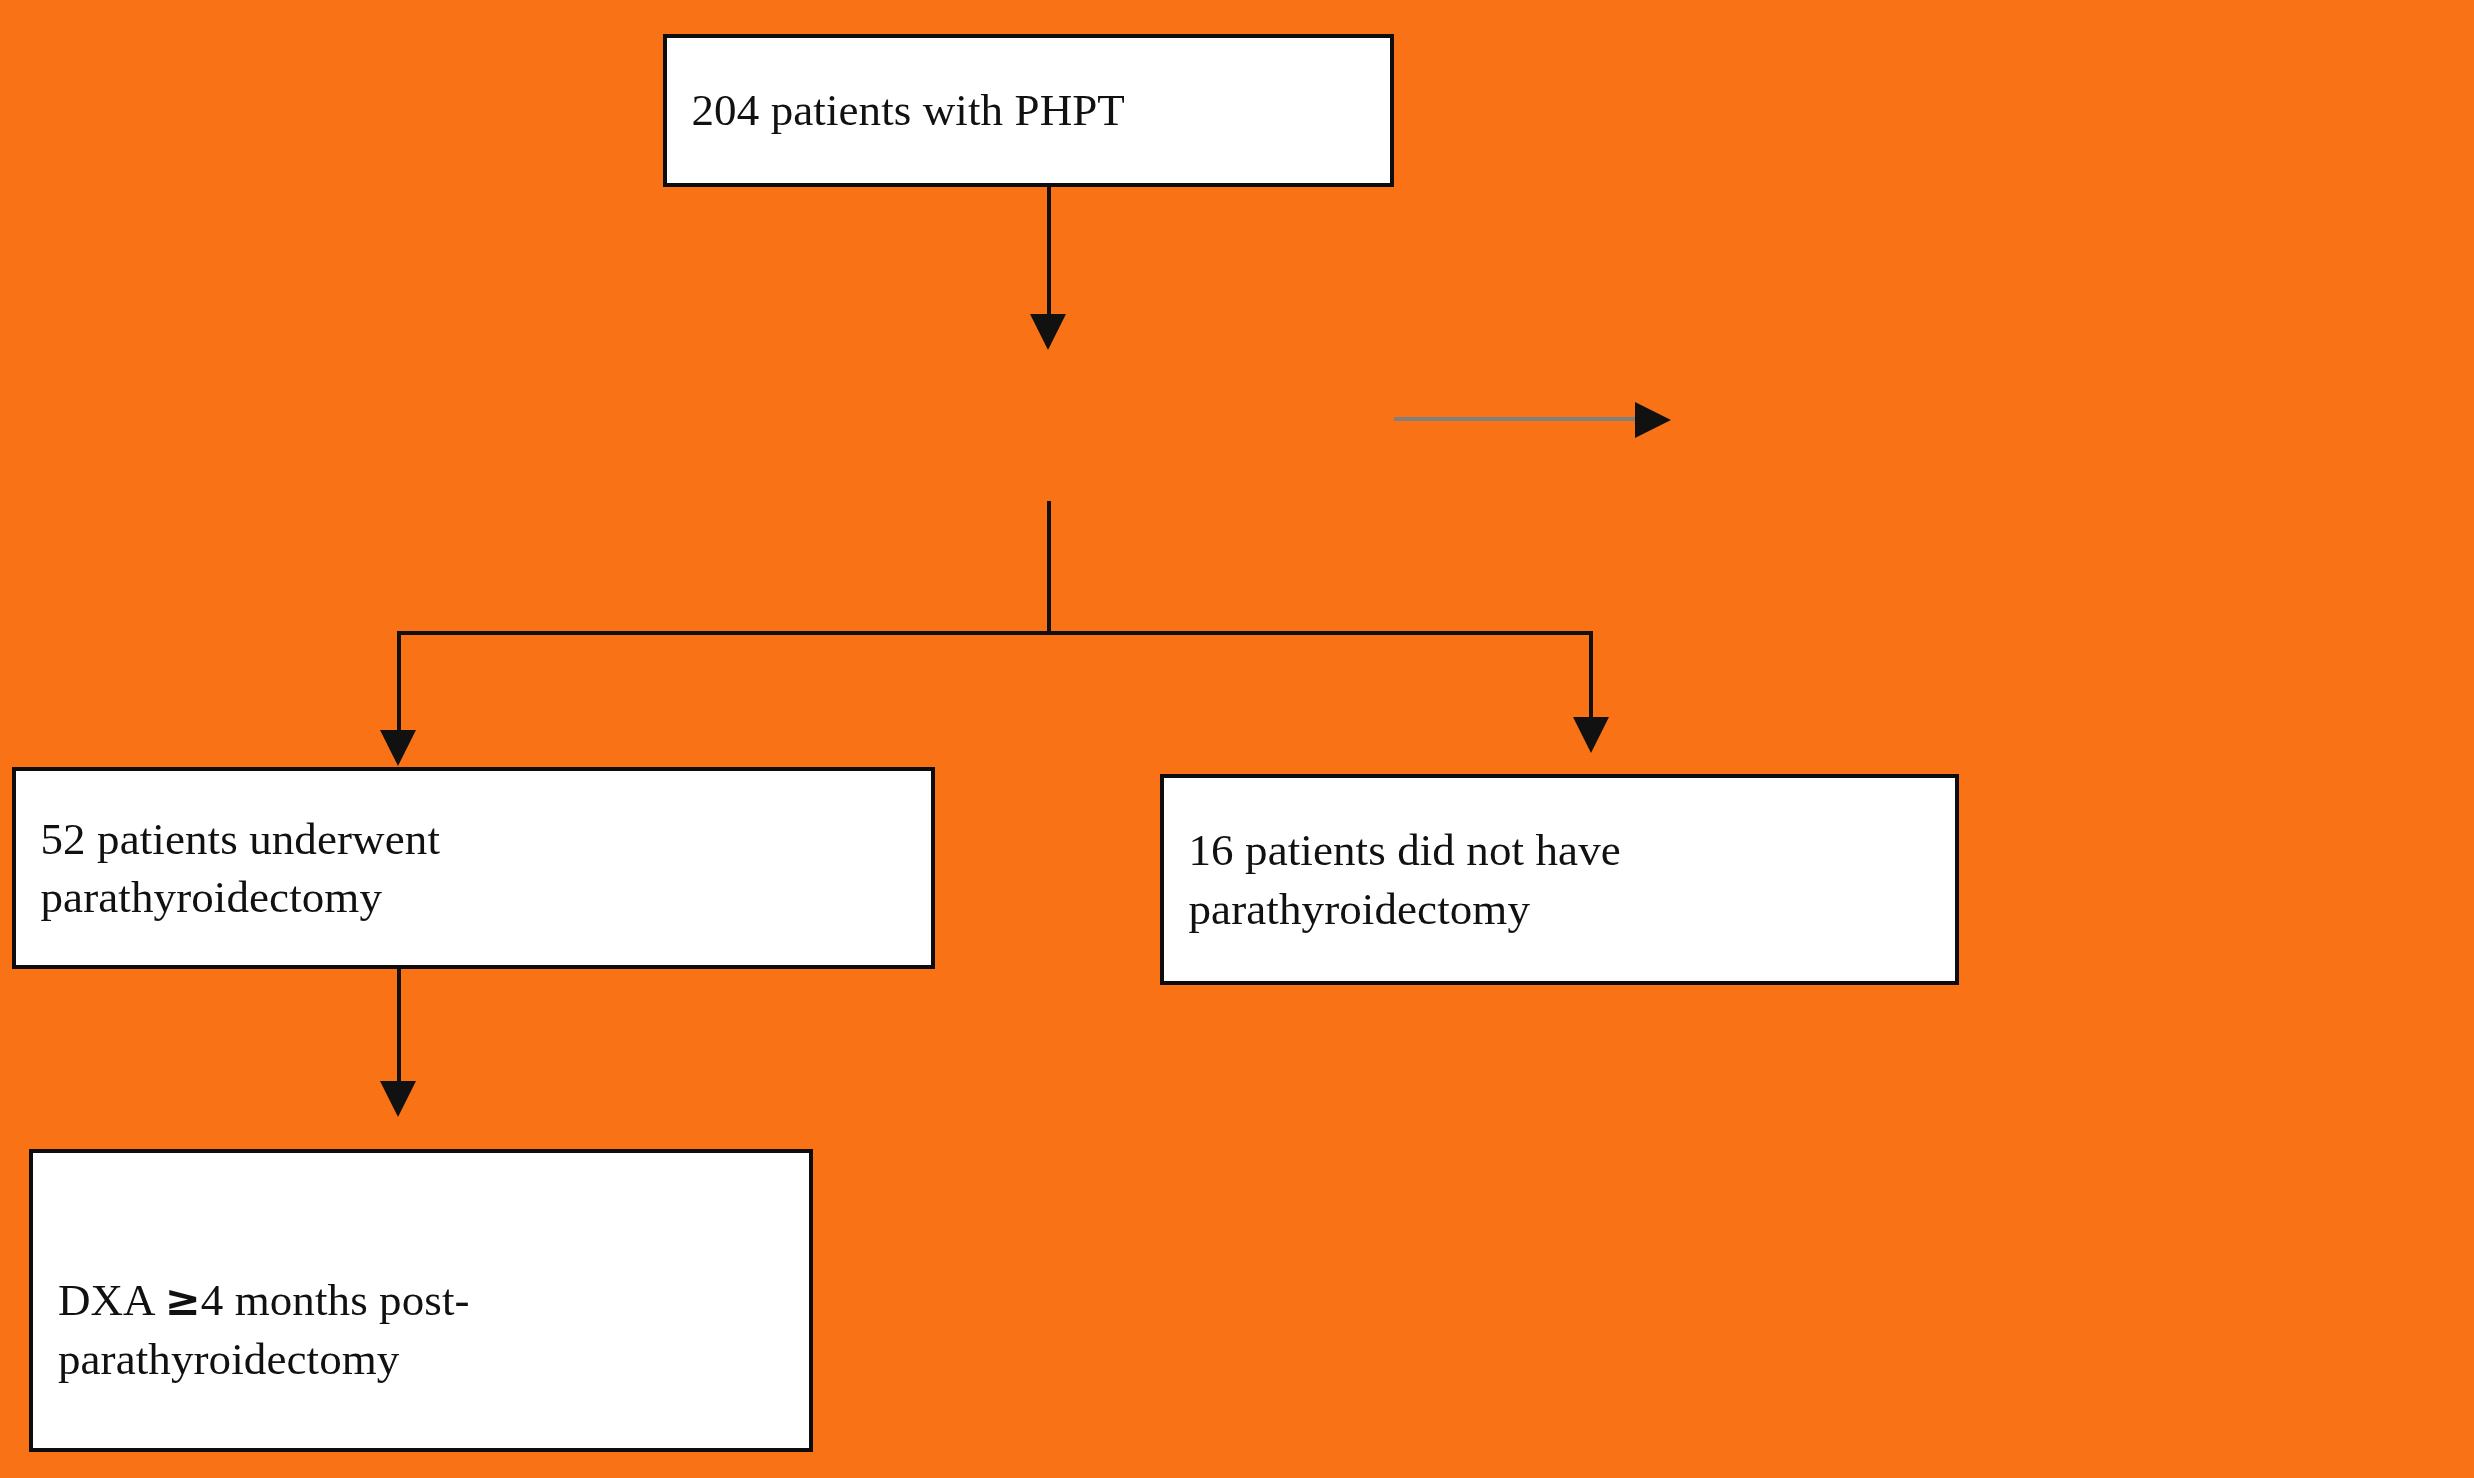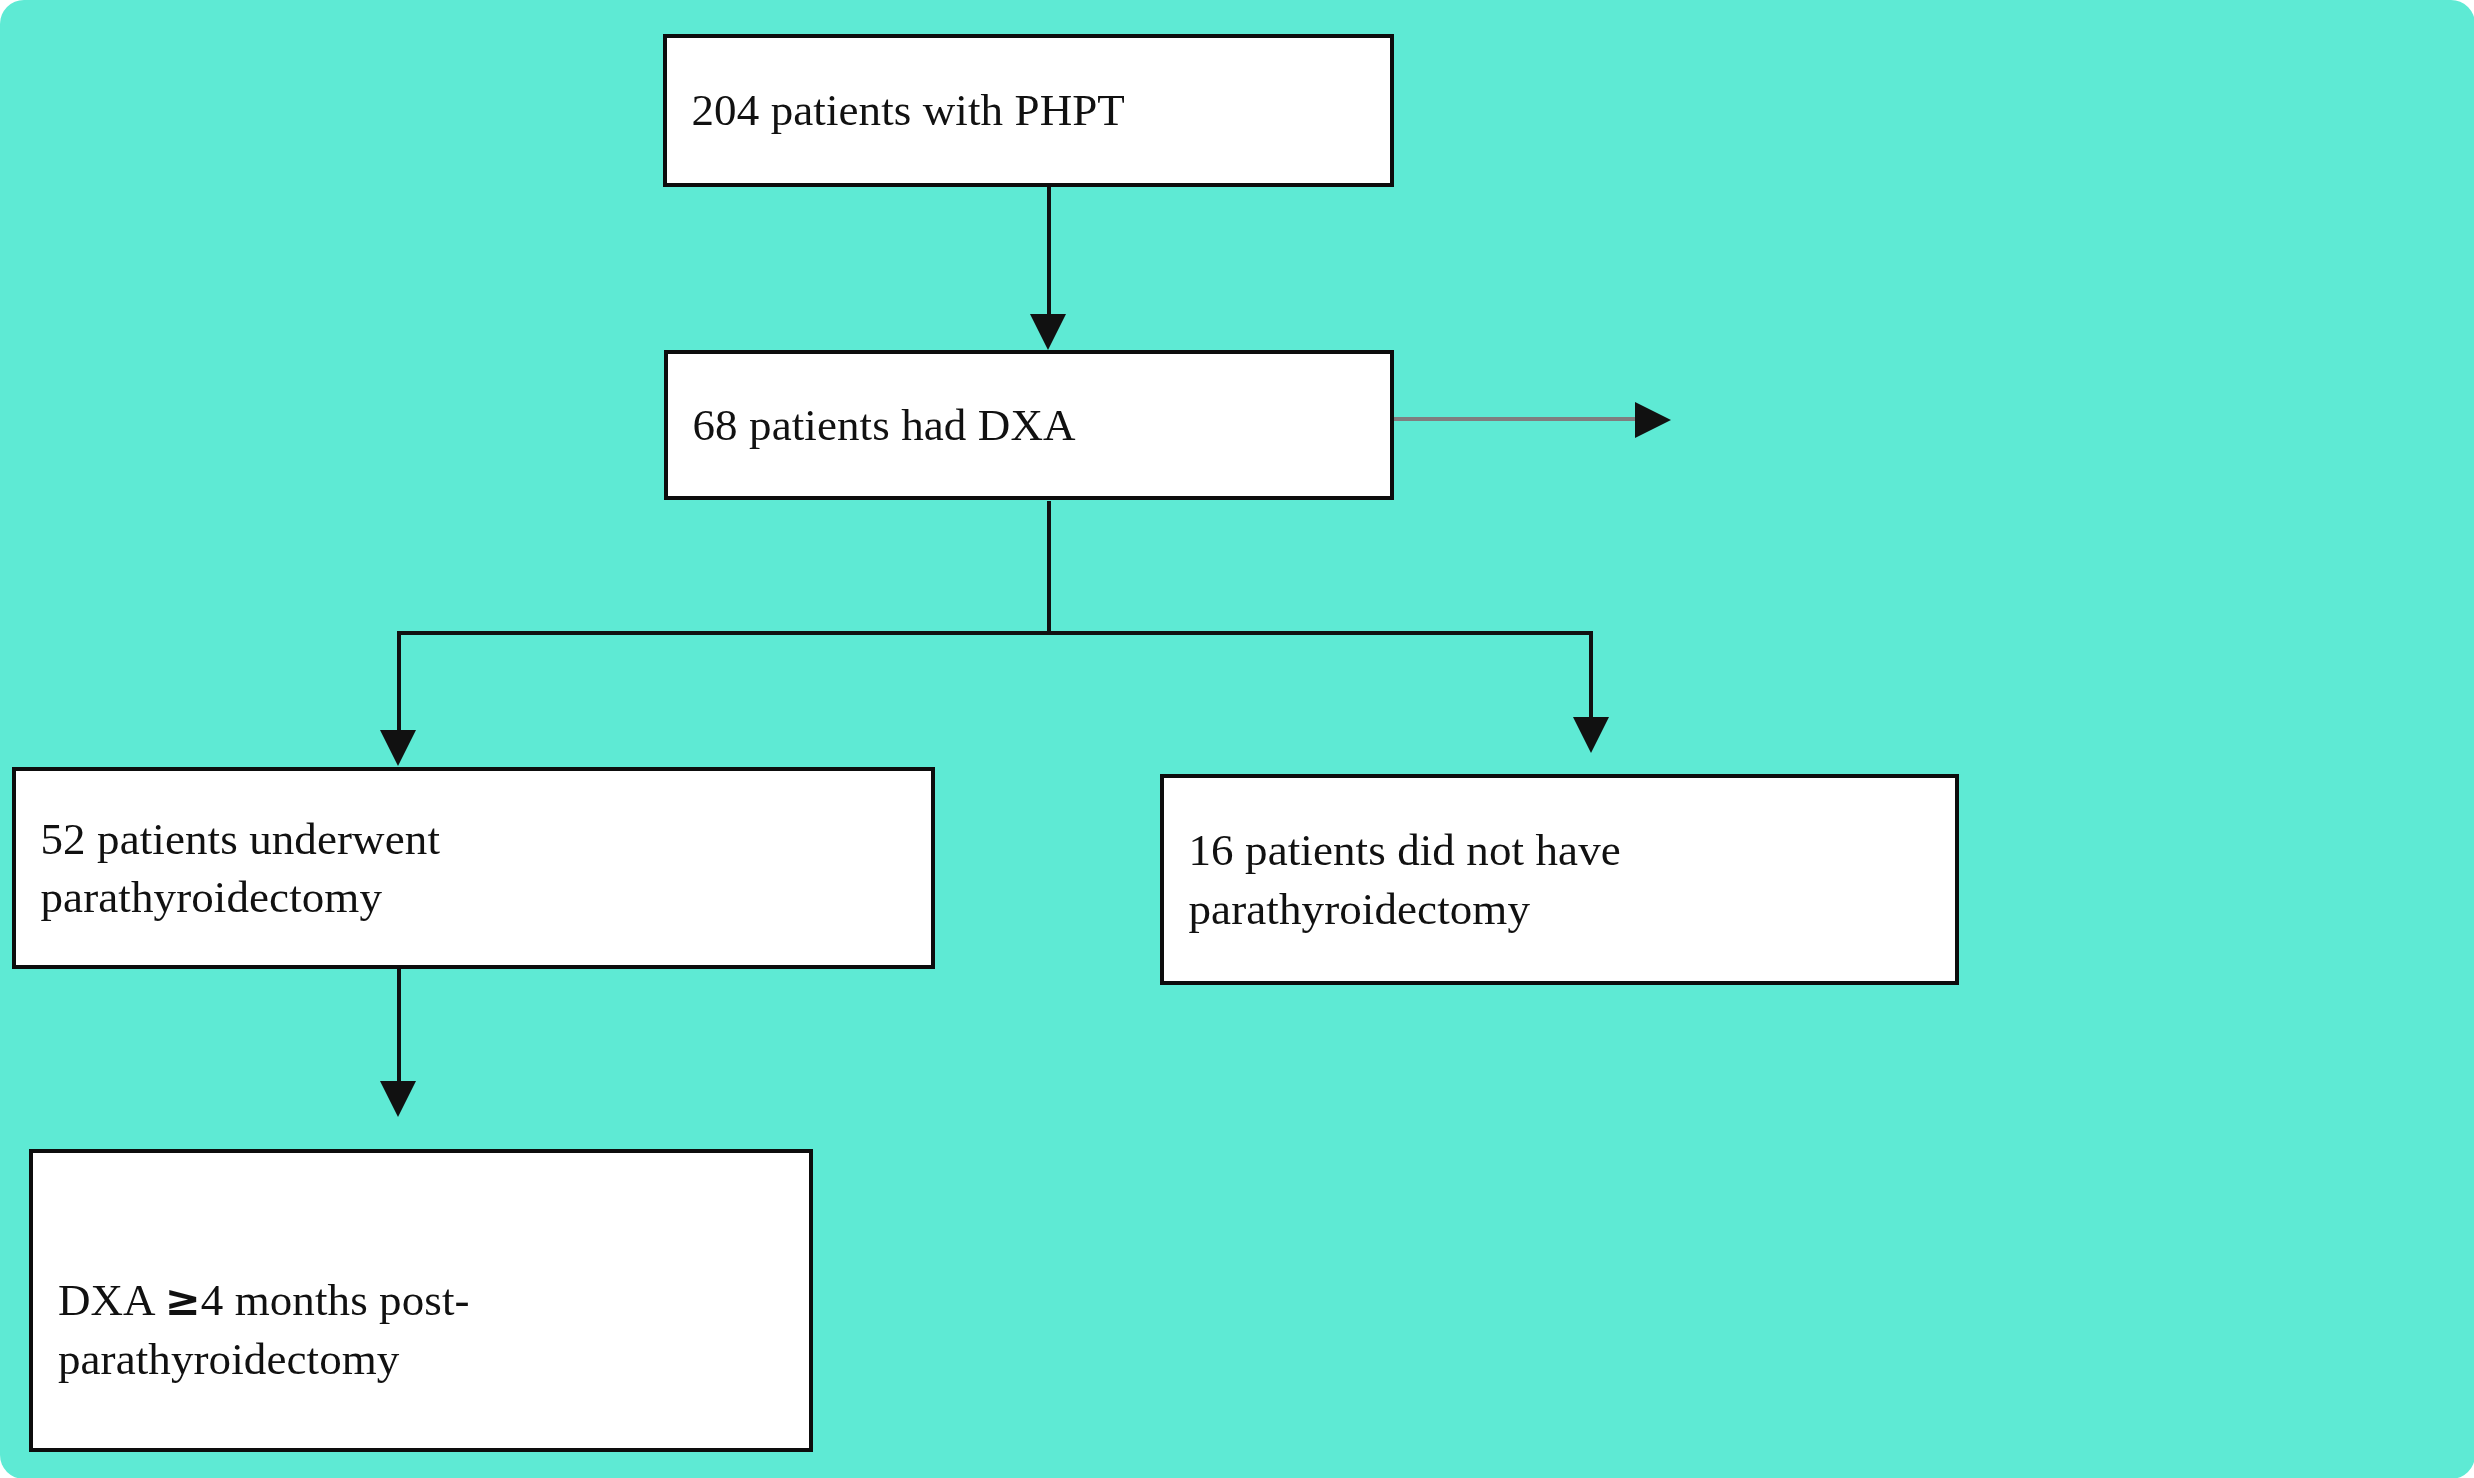--- a/index.html
+++ b/index.html
@@ -7,23 +7,22 @@
     padding: 0;
     background: #ffffff;
   }
   body {
     font-family: "Liberation Sans", sans-serif;
   }
   #stage {
     position: relative;
     width: 2475px;
     height: 1479px;
-    background: #5eead4;
+    background: #f97316;
     overflow: hidden;
-    border-radius: 24px;
   }
   .node {
     position: absolute;
     box-sizing: border-box;
     background: #ffffff;
     border: 4.1px solid #0d0d0d;
     display: flex;
     align-items: center;
     justify-content: flex-start;
   }
@@ -92,23 +91,20 @@
   <div class="conn vline" style="left:1589px; top:631px; height:92px;"></div>
   <div class="arrow-down" style="left:1573px; top:717px;"></div>
 
   <div class="conn vline" style="left:397px; top:969px; height:119px;"></div>
   <div class="arrow-down" style="left:380px; top:1081px;"></div>
 
   <div class="node" style="left:663px; top:34px; width:731px; height:153px;">
     <span class="node-text">204 patients with PHPT</span>
   </div>
 
-  <div class="node" style="left:664px; top:350px; width:730px; height:150px;">
-    <span class="node-text">68 patients had DXA</span>
-  </div>
 
 
   <div class="node" style="left:12px; top:767px; width:923px; height:202px;">
     <span class="node-text">52 patients underwent
 parathyroidectomy</span>
   </div>
 
   <div class="node" style="left:1160px; top:754px; width:799px; height:211px;margin-top:20px;">
     <span class="node-text">16 patients did not have
 parathyroidectomy</span>

